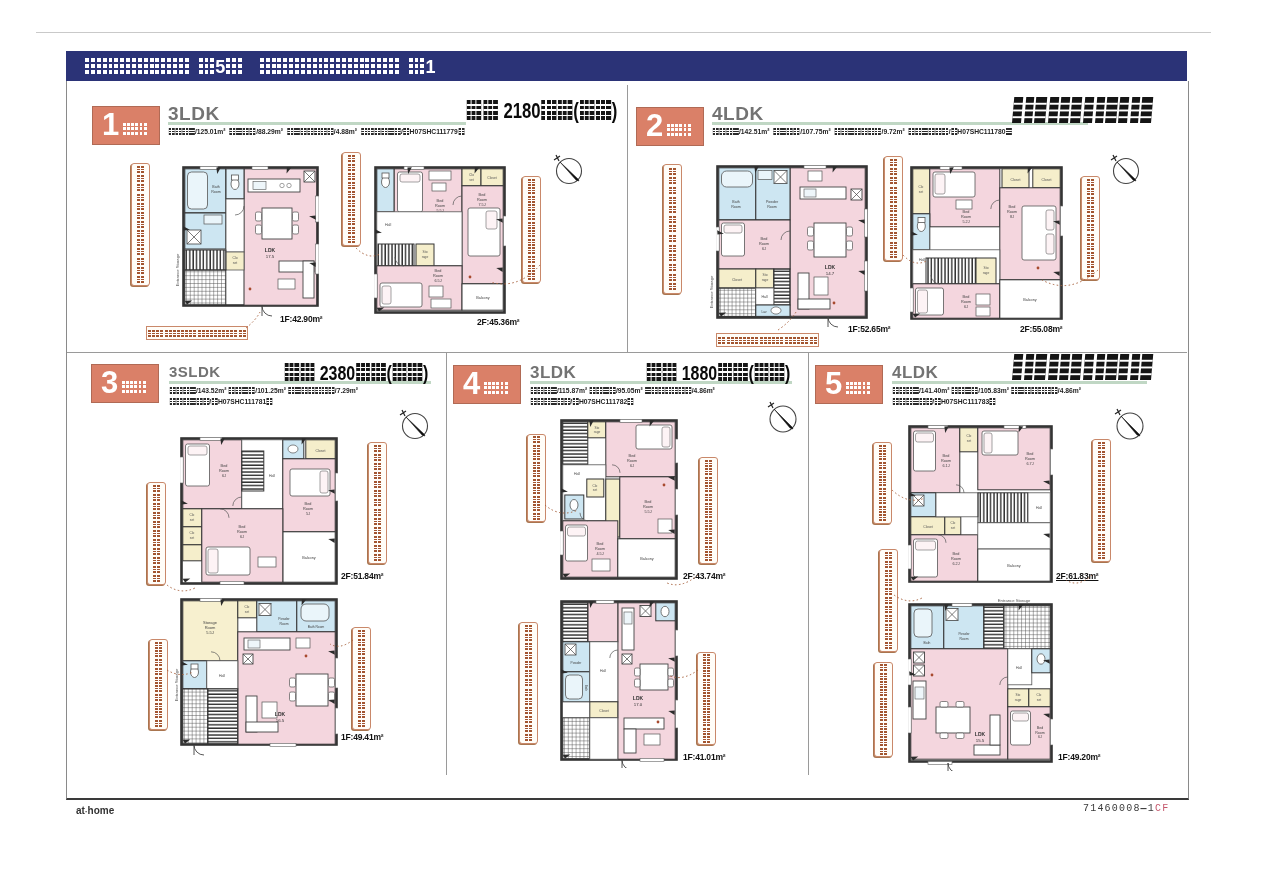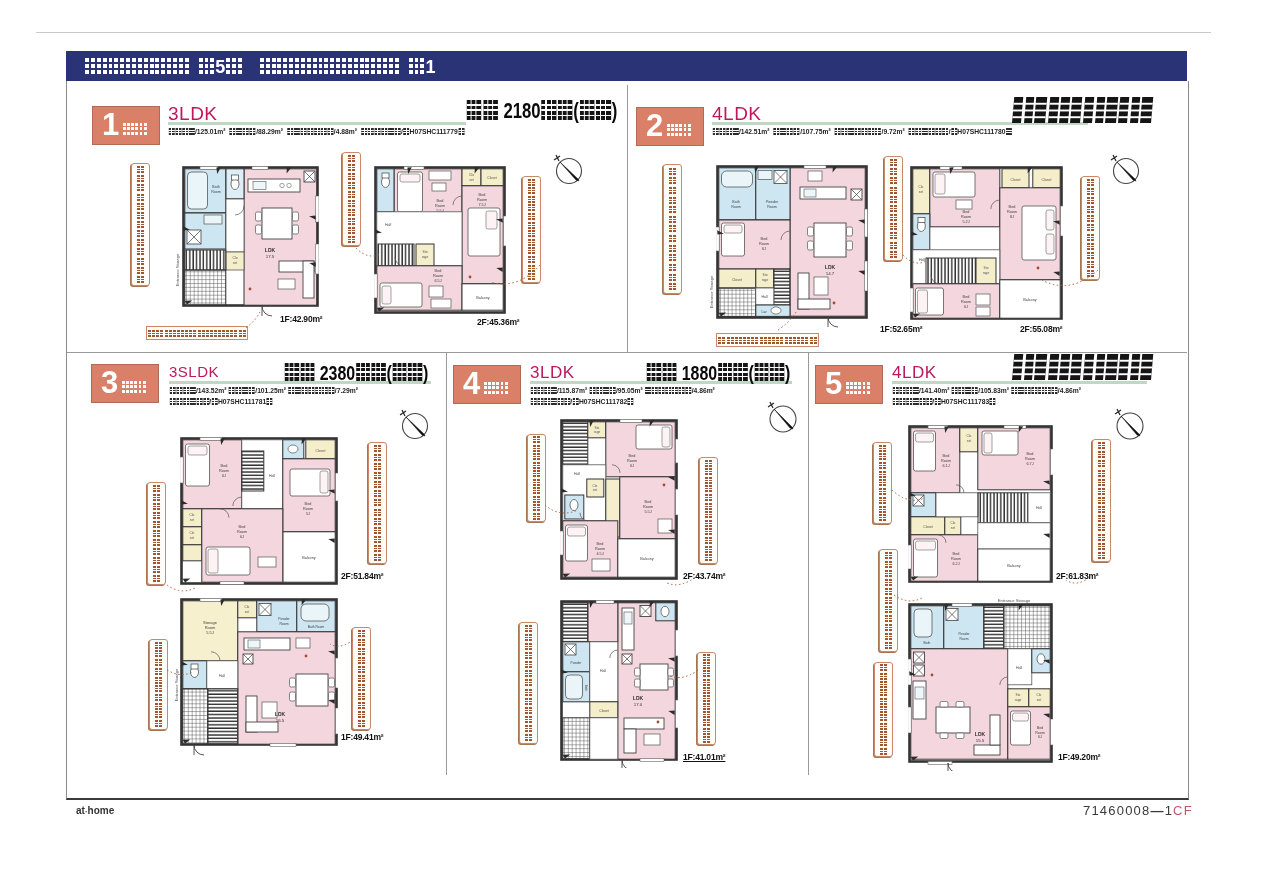--- a/index.html
+++ b/index.html
@@ -29,21 +29,21 @@
       linear-gradient(90deg,transparent 0 40%,#fff 40% 56%,transparent 56%),
       linear-gradient(transparent 0 30%,#fff 30% 46%,transparent 46% 64%,#fff 64% 78%,transparent 78%),
       #a3552f;}
   .vbox{position:absolute;border:1px solid #c9886a;border-radius:3px;background:#fffdf8;box-shadow:-1px 1px 0 #a9754f;
         display:flex;flex-direction:column;align-items:center;justify-content:space-evenly;}
   .hbox{position:absolute;border:1px solid #c9886a;background:#fffdf8;
         display:flex;flex-direction:row;align-items:center;justify-content:space-evenly;}
   .price{white-space:nowrap;font-weight:bold;color:#0a0a0a;}
   .sold{white-space:nowrap;transform:skewX(-5deg);}
   .sold .kd{width:1.12em;height:.9em;margin:0 .05em;}
-  .ldk{font-weight:normal;color:#be185d;letter-spacing:.5px;}
+  .ldk{font-weight:bold;color:#737373;letter-spacing:.5px;}
   .specs{white-space:nowrap;font-size:8px;color:#222;font-weight:bold;transform:scaleX(0.84);transform-origin:0 0;}
   .area{font-weight:bold;color:#111;font-size:8.5px;white-space:nowrap;letter-spacing:-0.2px;}
   .badge{background:#da8068;border:1px solid #b06a55;color:#fff;text-align:center;}
 </style>
 </head>
 <body>
 <div id="page">
 
   <div class="abs" style="left:36px;top:32px;width:1239px;height:1px;background:#c9c9c9;"></div>
 
@@ -501,21 +501,21 @@
     <g fill="#2c2c2c">
         <path transform="translate(41 4) rotate(150)" d="M-3 1.5 L3.5 -2.5 L1 3.5 Z"></path>
         <path transform="translate(119 4) rotate(160)" d="M-3 1.5 L3.5 -2.5 L1 3.5 Z"></path>
         <path transform="translate(146 57) rotate(-120)" d="M-3 1.5 L3.5 -2.5 L1 3.5 Z"></path>
         <path transform="translate(146 108) rotate(-115)" d="M-3 1.5 L3.5 -2.5 L1 3.5 Z"></path>
         <path transform="translate(6 148) rotate(30)" d="M-3 1.5 L3.5 -2.5 L1 3.5 Z"></path>
         <path transform="translate(4 67) rotate(60)" d="M-3 1.5 L3.5 -2.5 L1 3.5 Z"></path>
       </g>
   </svg>
 
-  <div class="area abs" style="left:848px;top:324px;margin-left:32px;">1F:52.65m²</div>
+  <div class="area abs" style="left:848px;top:324px;">1F:52.65m²</div>
 
   <svg class="abs" style="left:910px;top:166px;" width="153" height="154" viewBox="0 0 153 154">
     <defs>
       <pattern id="h4" patternUnits="userSpaceOnUse" width="3.4" height="3.4">
           <path d="M1 0V3.4" stroke="#2d2d2d" stroke-width="1.4" fill="none"></path>
         </pattern>
     </defs>
 
     <rect x="1.5" y="1.5" width="150" height="151" fill="#ffffff" stroke="#343434" stroke-width="2.6"></rect>
 
@@ -1058,21 +1058,21 @@
     <g fill="#2c2c2c">
         <path transform="translate(32 4) rotate(150)" d="M-3 1.5 L3.5 -2.5 L1 3.5 Z"></path>
         <path transform="translate(92 4) rotate(160)" d="M-3 1.5 L3.5 -2.5 L1 3.5 Z"></path>
         <path transform="translate(112 60) rotate(-120)" d="M-3 1.5 L3.5 -2.5 L1 3.5 Z"></path>
         <path transform="translate(112 113) rotate(-115)" d="M-3 1.5 L3.5 -2.5 L1 3.5 Z"></path>
         <path transform="translate(6 155) rotate(30)" d="M-3 1.5 L3.5 -2.5 L1 3.5 Z"></path>
         <path transform="translate(4 71) rotate(60)" d="M-3 1.5 L3.5 -2.5 L1 3.5 Z"></path>
       </g>
   </svg>
 
-  <div class="area abs" style="left:683px;top:752px;text-decoration:underline;">1F:41.01m²</div>
+  <div class="area abs" style="left:683px;top:752px;">1F:41.01m²</div>
 
   <div class="vbox" style="left:527px;top:434px;width:17px;height:86px;">
     <i class="kb"></i>
       <i class="kb"></i>
       <i class="kb"></i>
       <i class="kb"></i>
       <i class="kb"></i>
       <i class="kb"></i>
       <i class="kb"></i>
       <i class="kb"></i>
@@ -1207,21 +1207,21 @@
     <g fill="#2c2c2c">
         <path transform="translate(39 4) rotate(150)" d="M-3 1.5 L3.5 -2.5 L1 3.5 Z"></path>
         <path transform="translate(113 4) rotate(160)" d="M-3 1.5 L3.5 -2.5 L1 3.5 Z"></path>
         <path transform="translate(139 58) rotate(-120)" d="M-3 1.5 L3.5 -2.5 L1 3.5 Z"></path>
         <path transform="translate(139 111) rotate(-115)" d="M-3 1.5 L3.5 -2.5 L1 3.5 Z"></path>
         <path transform="translate(6 152) rotate(30)" d="M-3 1.5 L3.5 -2.5 L1 3.5 Z"></path>
         <path transform="translate(4 69) rotate(60)" d="M-3 1.5 L3.5 -2.5 L1 3.5 Z"></path>
       </g>
   </svg>
 
-  <div class="area abs" style="left:1056px;top:571px;">2F:61.83m²</div>
+  <div class="area abs" style="left:1056px;top:571px;text-decoration:underline;">2F:61.83m²</div>
 
   <svg class="abs" style="left:908px;top:603px;" width="145" height="168" viewBox="0 0 145 168">
     <defs>
       <pattern id="g10" patternUnits="userSpaceOnUse" width="3.9" height="3.9">
           <path d="M0 0H3.9M0 0V3.9" stroke="#4a4a4a" stroke-width="0.9" fill="none"></path>
         </pattern>
       <pattern id="h10" patternUnits="userSpaceOnUse" width="3.4" height="3.4">
           <path d="M0 1H3.4" stroke="#2d2d2d" stroke-width="1.4" fill="none"></path>
         </pattern>
     </defs>
@@ -1386,14 +1386,14 @@
     </svg>
   <svg class="abs" style="left:171px;top:655px;" width="10" height="60" viewBox="0 0 10 60">
       <text x="7" y="30" font-size="4.2" fill="#555" text-anchor="middle" transform="rotate(-90 7 30)">Entrance Storage</text>
     </svg>
   <svg class="abs" style="left:984px;top:595px;" width="60" height="10" viewBox="0 0 60 10">
       <text x="30" y="7" font-size="4.2" fill="#555" text-anchor="middle">Entrance Storage</text>
     </svg>
 
   <div class="abs" style="left:76px;top:805px;font-size:10px;font-weight:bold;color:#333;letter-spacing:0;">at<span style="font-size:8px;">·</span>home</div>
 
-  <div class="abs" style="left:1083px;top:803px;font-size:13px;letter-spacing:1.2px;font-family:Liberation Sans, sans-serif;color:#3a3a3a;">71460008<b>—</b>1<span style="color:#c4566a;">CF</span></div>
+  <div class="abs" style="left:1083px;top:803px;font-size:10px;letter-spacing:1.2px;font-family:Liberation Mono, monospace;color:#3a3a3a;">71460008<b>—</b>1<span style="color:#c4566a;">CF</span></div>
 </div>
 
 </body></html>

